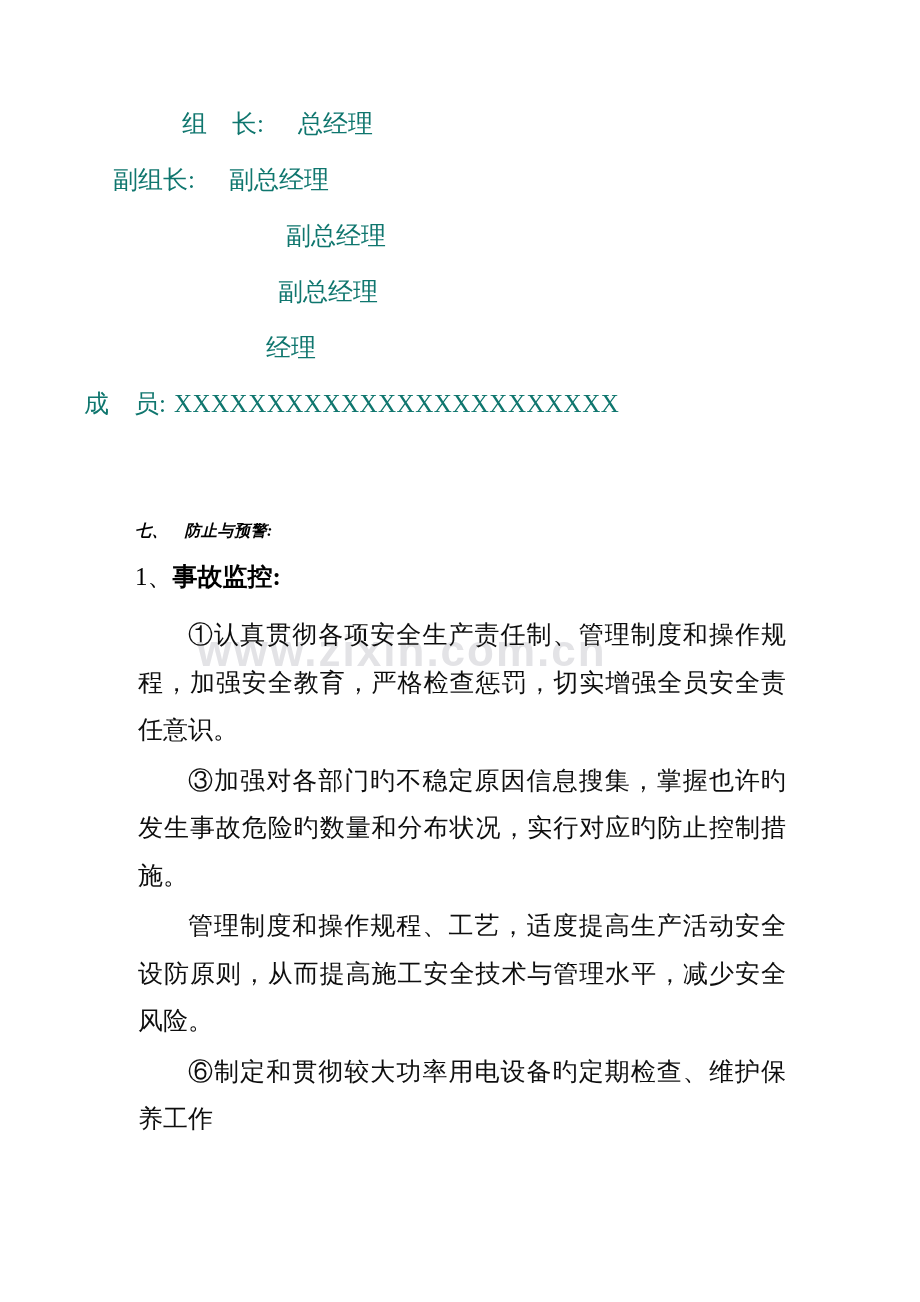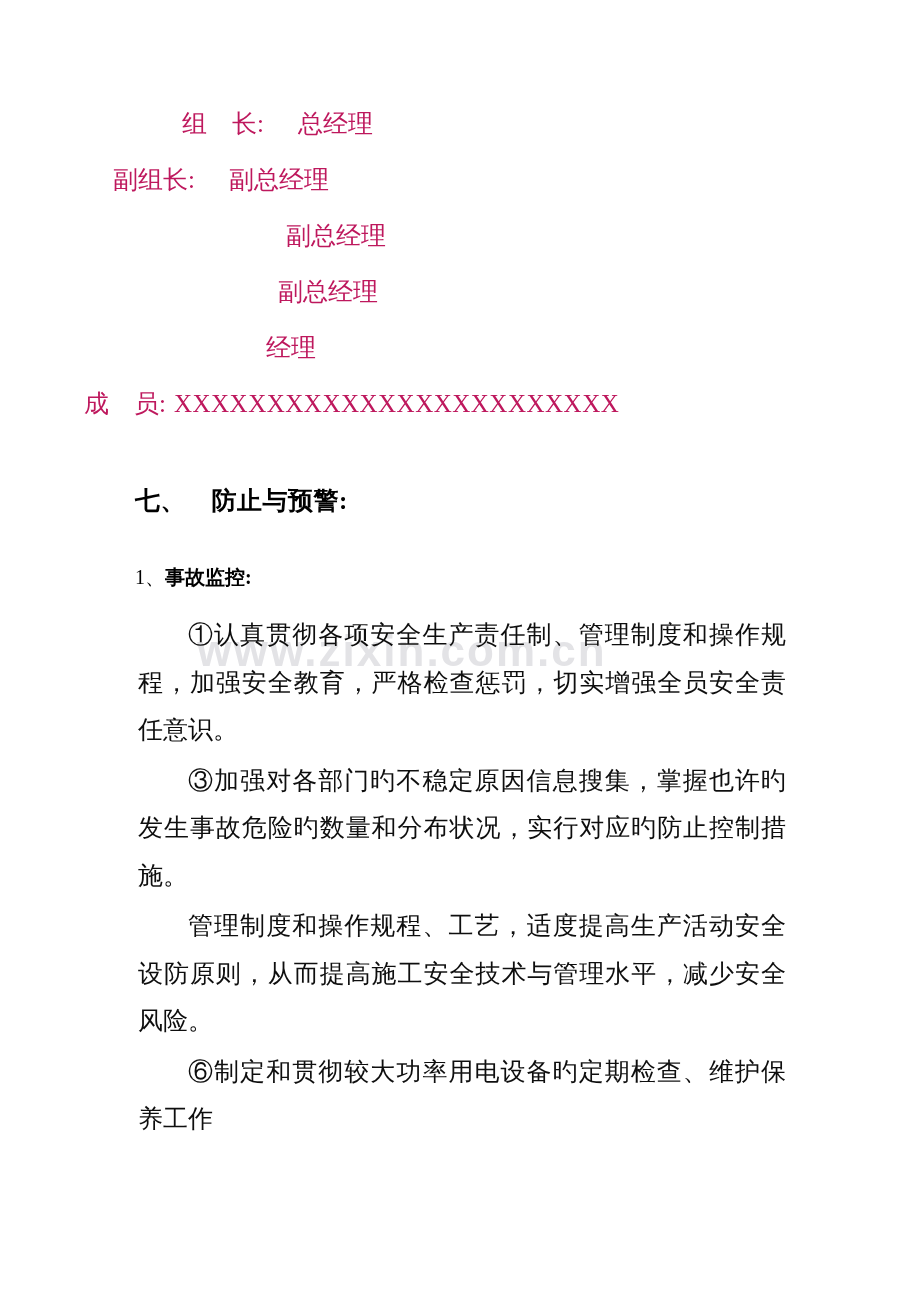--- a/index.html
+++ b/index.html
@@ -42,54 +42,55 @@
     left: 0;
     top: 96px;
     width: 920px;
     z-index: 2;
   }
   .roster-line {
     font-size: 25px;
     line-height: 56px;
     height: 56px;
     white-space: pre;
-    color: #be185d;
+    color: #0f766e;
   }
   .r-indent-1 { padding-left: 182px; }
   .r-indent-2 { padding-left: 113px; }
   .r-indent-3 { padding-left: 286px; }
   .r-indent-4 { padding-left: 278px; }
   .r-indent-5 { padding-left: 292px; }
   .r-indent-6 { padding-left: 266px; }
   .r-indent-7 { padding-left: 84px; }
 
   .roster-label { }
   .roster-value { }
   .xline {
     font-family: "Liberation Serif", "DejaVu Serif", serif;
     letter-spacing: 0.5px;
   }
 
   
   .heading-main {
     position: absolute;
     left: 135px;
-    top: 481px;
-    font-size: 25px;
+    top: 511px;
+    font-size: 16px;
     font-weight: bold;
     line-height: 40px;
     white-space: pre;
     letter-spacing: 0.5px;
     z-index: 2;
+    font-style: italic;
   }
   .heading-sub {
     position: absolute;
     left: 135px;
     top: 557px;
-    font-size: 20px;
+    font-size: 25px;
     line-height: 40px;
     white-space: pre;
     z-index: 2;
   }
   .heading-sub .num { font-weight: normal; }
   .heading-sub .txt { font-weight: bold; }
 
   
   .body-block {
     position: absolute;

